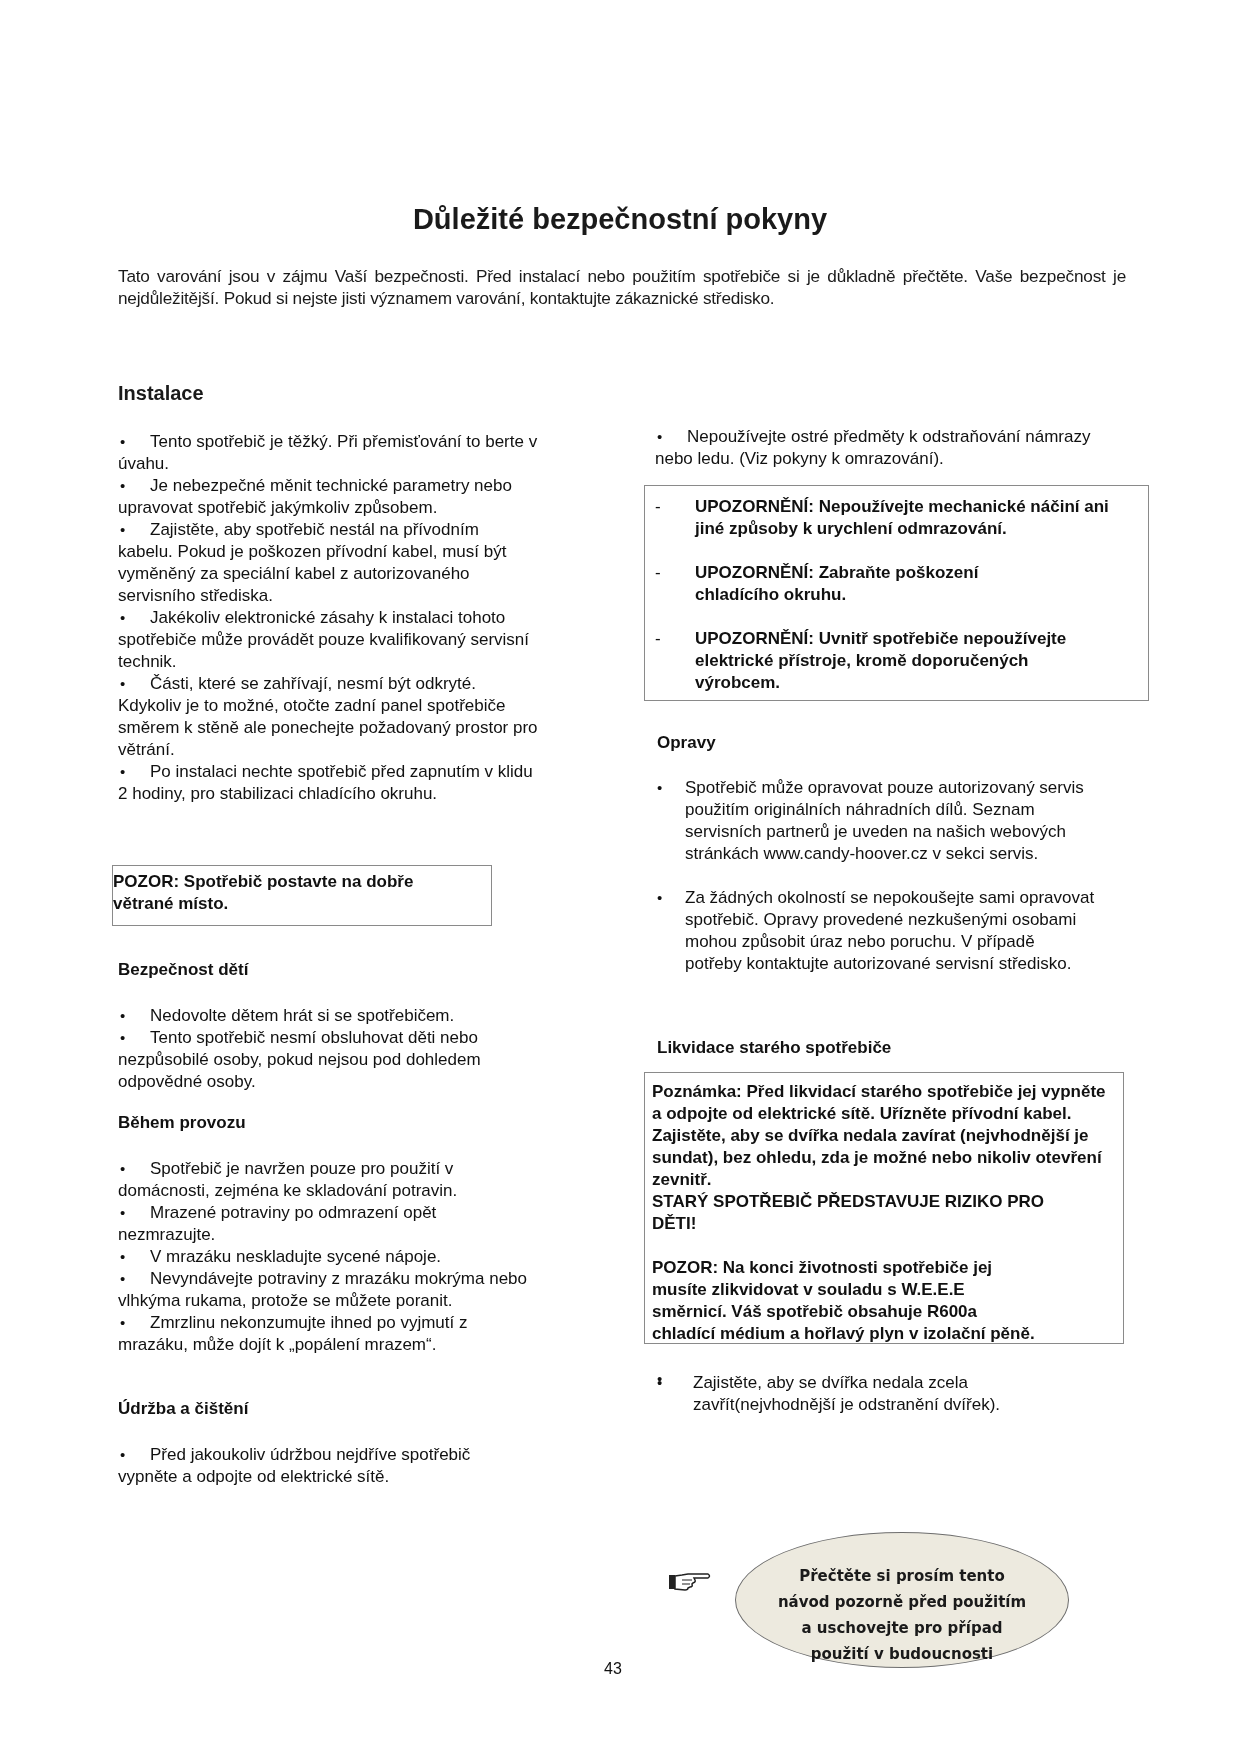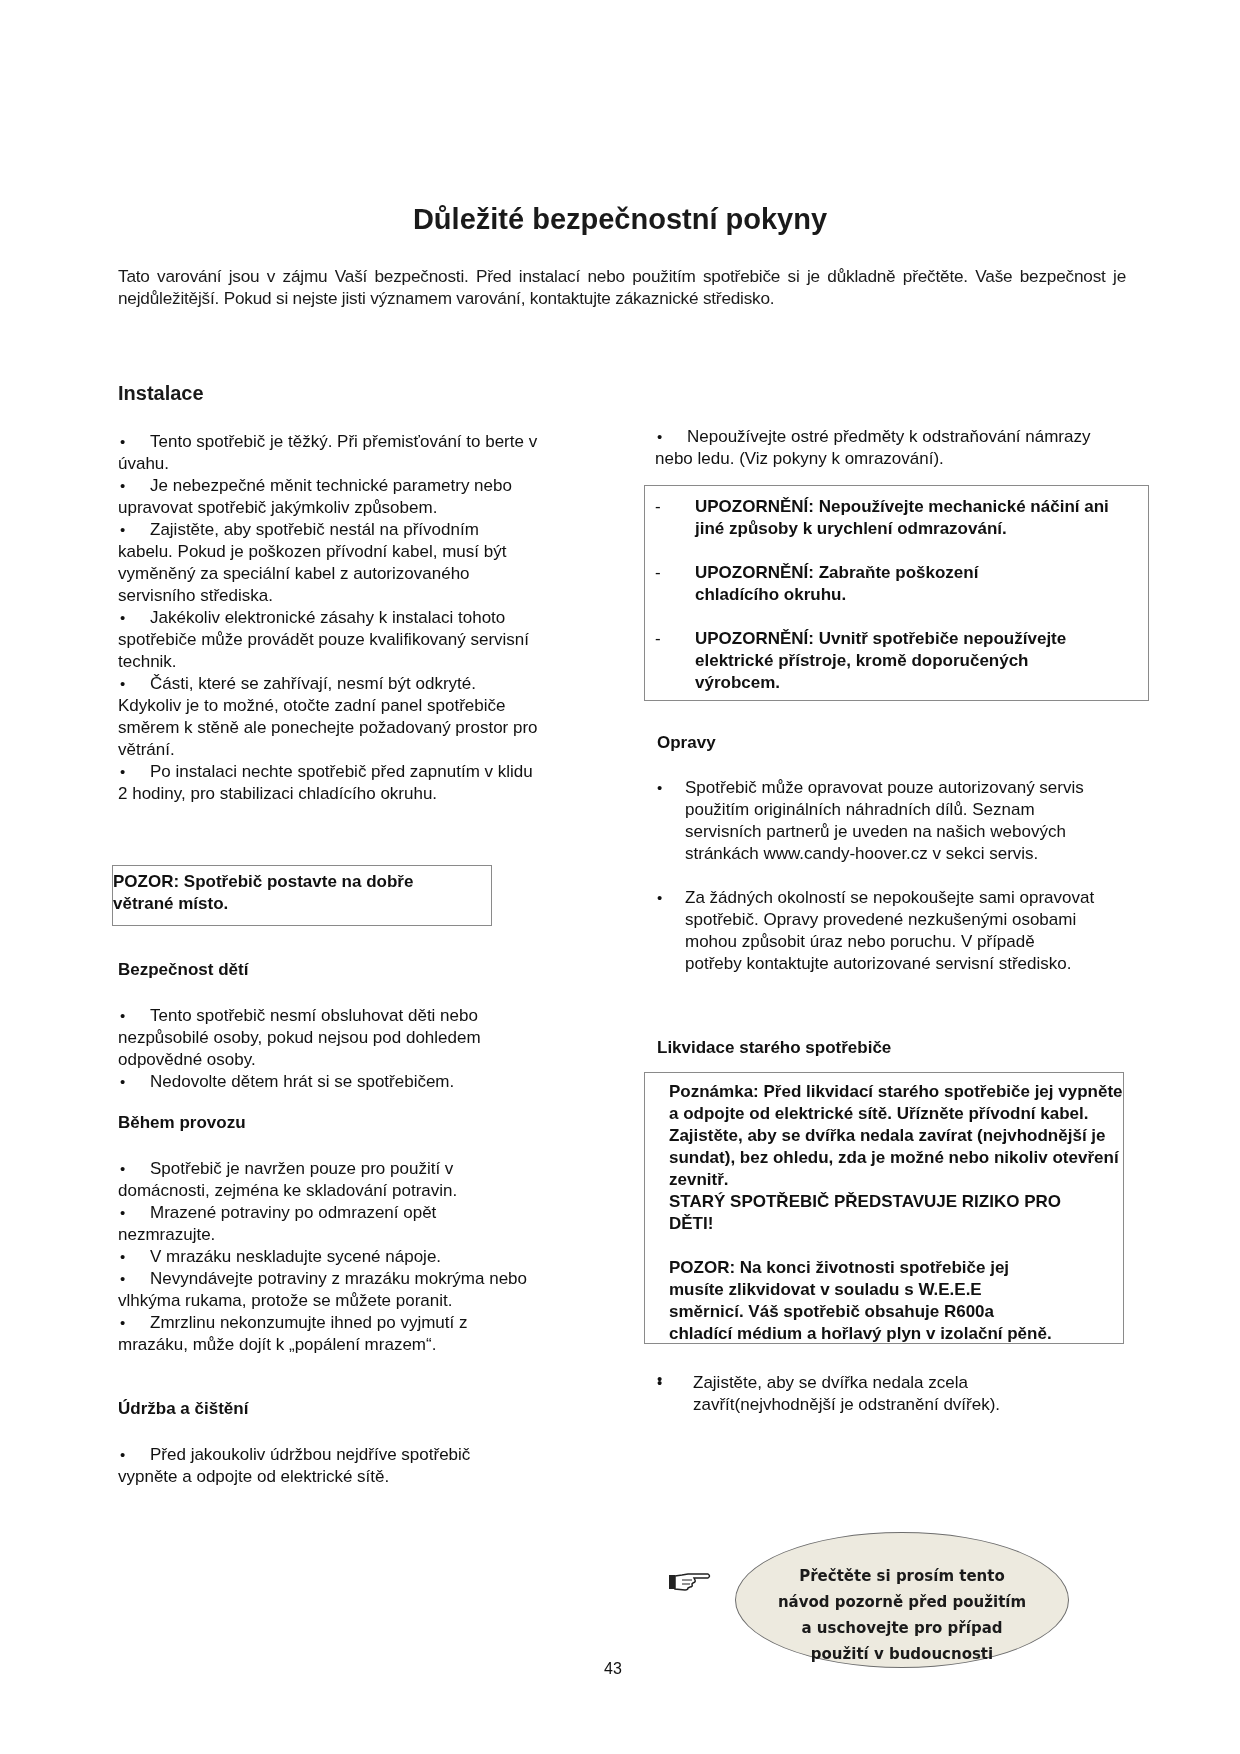--- a/index.html
+++ b/index.html
@@ -45,22 +45,22 @@
 </div>
 
 <div class="abs box" style="left:112px; top:865px; width:380px; height:61px; padding:5px 0;">
   <div class="para bold" style="width:340px;">
     <span>POZOR</span><span>: Spotřebič postavte na dobře větrané místo.</span>
   </div>
 </div>
 
 <div class="abs h3" style="left:118px; top:960px;">Bezpečnost dětí</div>
 <div class="abs para" style="left:118px; top:1005px; width:400px;">
+  <div class="bul">Nedovolte dětem hrát si se spotřebičem.</div>
   <div class="bul">Tento spotřebič nesmí obsluhovat děti nebo nezpůsobilé osoby, pokud nejsou pod dohledem odpovědné osoby.</div>
-  <div class="bul">Nedovolte dětem hrát si se spotřebičem.</div>
 </div>
 
 <div class="abs h3" style="left:118px; top:1113px;">Během provozu</div>
 <div class="abs para" style="left:118px; top:1158px; width:412px;">
   <div class="bul">Spotřebič je navržen pouze pro použití v domácnosti, zejména ke skladování potravin.</div>
   <div class="bul">Mrazené potraviny po odmrazení opět nezmrazujte.</div>
   <div class="bul">V mrazáku neskladujte sycené nápoje.</div>
   <div class="bul">Nevyndávejte potraviny z mrazáku mokrýma nebo vlhkýma rukama, protože se můžete poranit.</div>
   <div class="bul">Zmrzlinu nekonzumujte ihned po vyjmutí z mrazáku, může dojít k „popálení mrazem“.</div>
 </div>
@@ -86,21 +86,21 @@
   </div>
 </div>
 
 <div class="abs h3" style="left:657px; top:733px;">Opravy</div>
 <div class="abs" style="left:655px; top:777px; width:440px;">
   <div class="hang"><span class="dot">•</span><span>Spotřebič může opravovat pouze autorizovaný servis použitím originálních náhradních dílů. Seznam servisních partnerů je uveden na našich webových stránkách www.candy-hoover.cz v sekci servis.</span></div>
   <div class="hang" style="margin-top:22px;"><span class="dot">•</span><span>Za žádných okolností se nepokoušejte sami opravovat spotřebič. Opravy provedené nezkušenými osobami mohou způsobit úraz nebo poruchu. V případě potřeby kontaktujte autorizované servisní středisko.</span></div>
 </div>
 
 <div class="abs h3" style="left:657px; top:1038px;">Likvidace starého spotřebiče</div>
-<div class="abs box" style="left:644px; top:1072px; width:480px; height:272px; padding:8px 24px;">
+<div class="abs box" style="left:644px; top:1072px; width:480px; height:272px; padding:8px 7px;">
   <div class="para bold" style="width:460px;">Poznámka: Před likvidací starého spotřebiče jej vypněte a odpojte od elektrické sítě. Uřízněte přívodní kabel. Zajistěte, aby se dvířka nedala zavírat (nejvhodnější je sundat), bez ohledu, zda je možné nebo nikoliv otevření zevnitř.</div>
   <div class="para bold" style="width:440px;">STARÝ SPOTŘEBIČ PŘEDSTAVUJE RIZIKO PRO DĚTI!</div>
   <div class="para bold" style="width:390px; margin-top:22px;">POZOR: Na konci životnosti spotřebiče jej musíte zlikvidovat v souladu s W.E.E.E směrnicí. Váš spotřebič obsahuje R600a chladící médium a hořlavý plyn v izolační pěně.</div>
 </div>
 
 <div class="abs" style="left:655px; top:1368px; width:430px;">
   <div class="hang"><span class="dot">•</span></div>
   <div class="hang" style="margin-top:4px; padding-left:38px;"><span class="dot">•</span><span>Zajistěte, aby se dvířka nedala zcela zavřít(nejvhodnější je odstranění dvířek).</span></div>
 </div>
 

